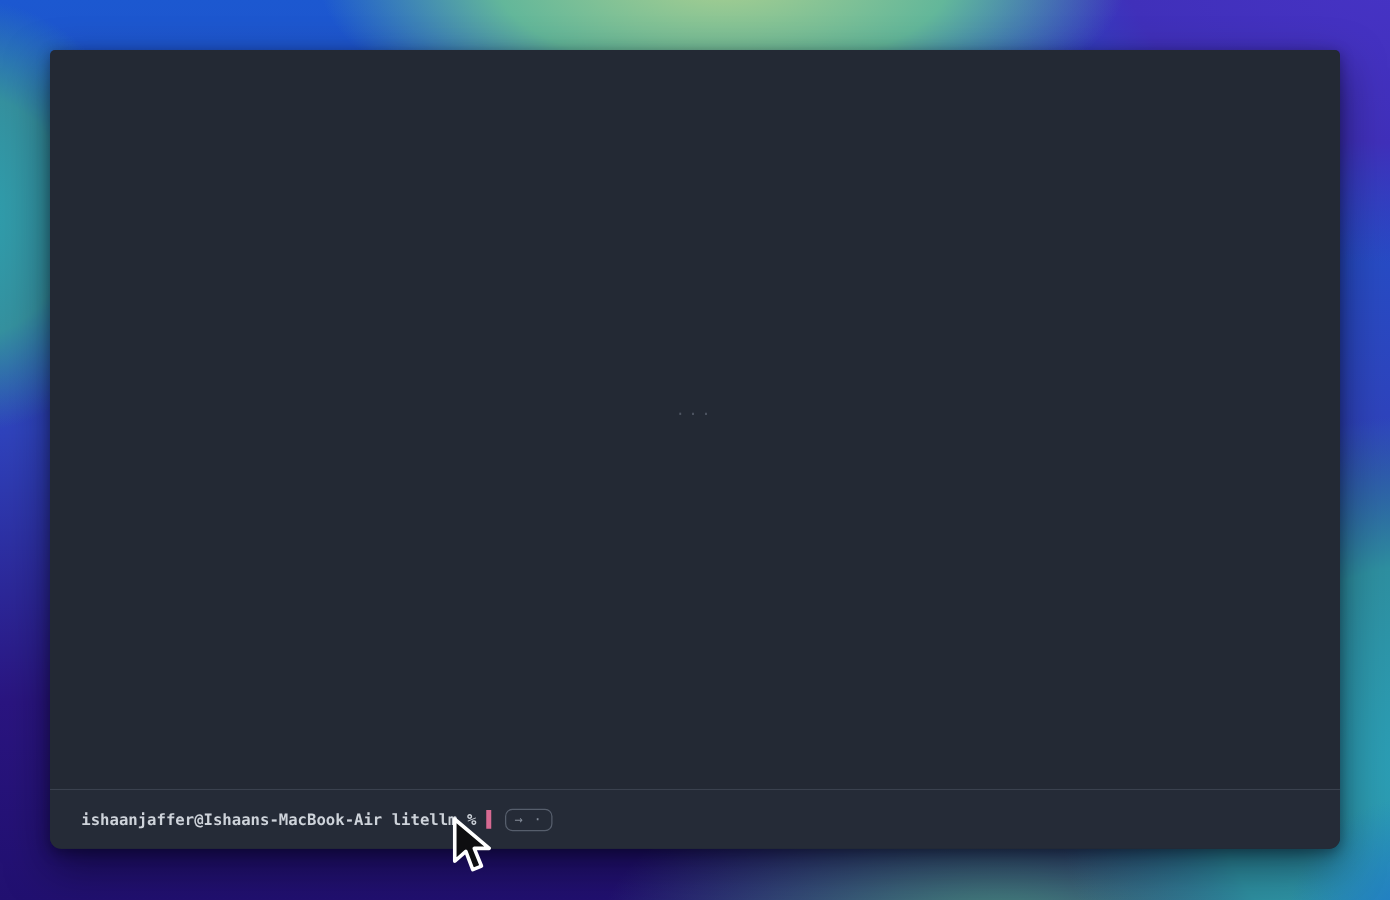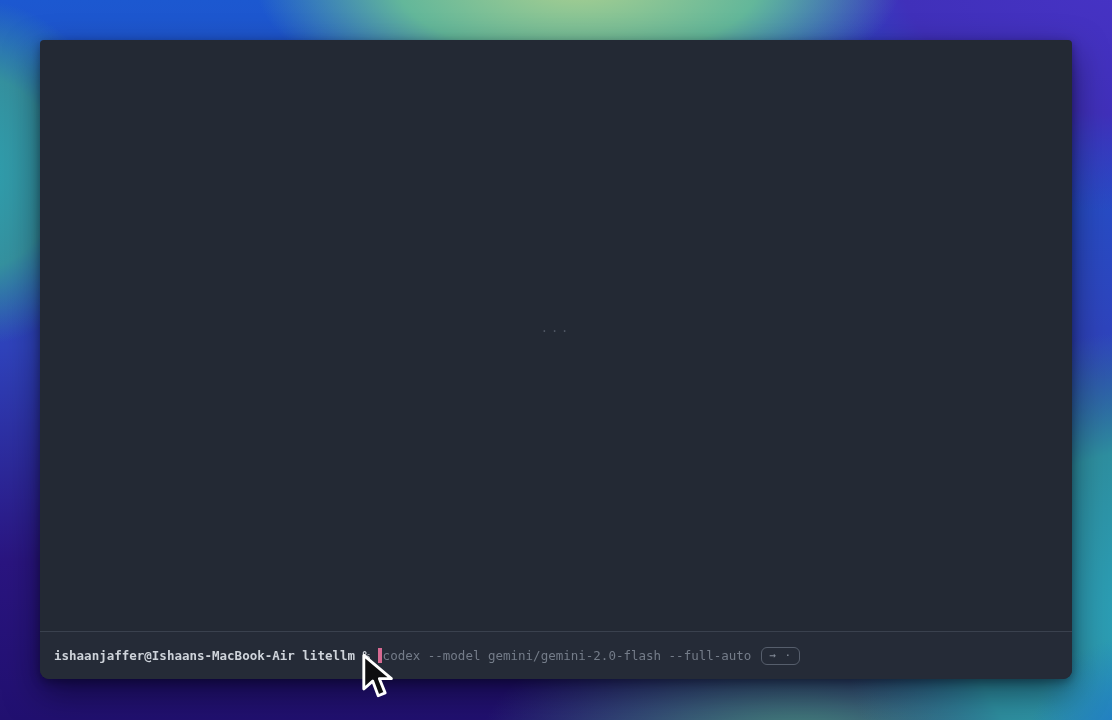--- a/index.html
+++ b/index.html
@@ -72,20 +72,21 @@
     display: flex;
     align-items: center;
     white-space: pre;
     font-size: 12.5px;
     line-height: 17px;
   }
 
   .prompt-text {
     color: #ced3da;
     font-weight: 600;
+    margin-left: 11px;
   }
 
   .text-caret {
     display: inline-block;
     width: 4px;
     height: 15px;
     background: #d76a92;
     margin-right: 1px;
     flex: 0 0 auto;
   }
@@ -125,21 +126,20 @@
   <div class="terminal-window">
 
     <div class="terminal-screen">
       <div class="loading-ellipsis">···</div>
     </div>
 
     <div class="prompt-bar">
       <div class="prompt-line">
         <span class="prompt-text">ishaanjaffer@Ishaans-MacBook-Air litellm % </span>
         <span class="text-caret"></span>
-        <span class="suggestion-text">codex --model gemini/gemini-2.0-flash --full-auto</span>
         <span class="tab-hint-badge">→ ·</span>
       </div>
     </div>
 
   </div>
 
   <svg class="mouse-pointer" viewBox="0 0 26 40" width="32" height="48">
     <path d="M2 2 L2 30 L9.4 23.4 L14 35.6 L19.8 33.2 L15 21.4 L25 21.4 Z" fill="#0e0e10" stroke="#ffffff" stroke-width="2.4" stroke-linejoin="round"></path>
   </svg>
 

